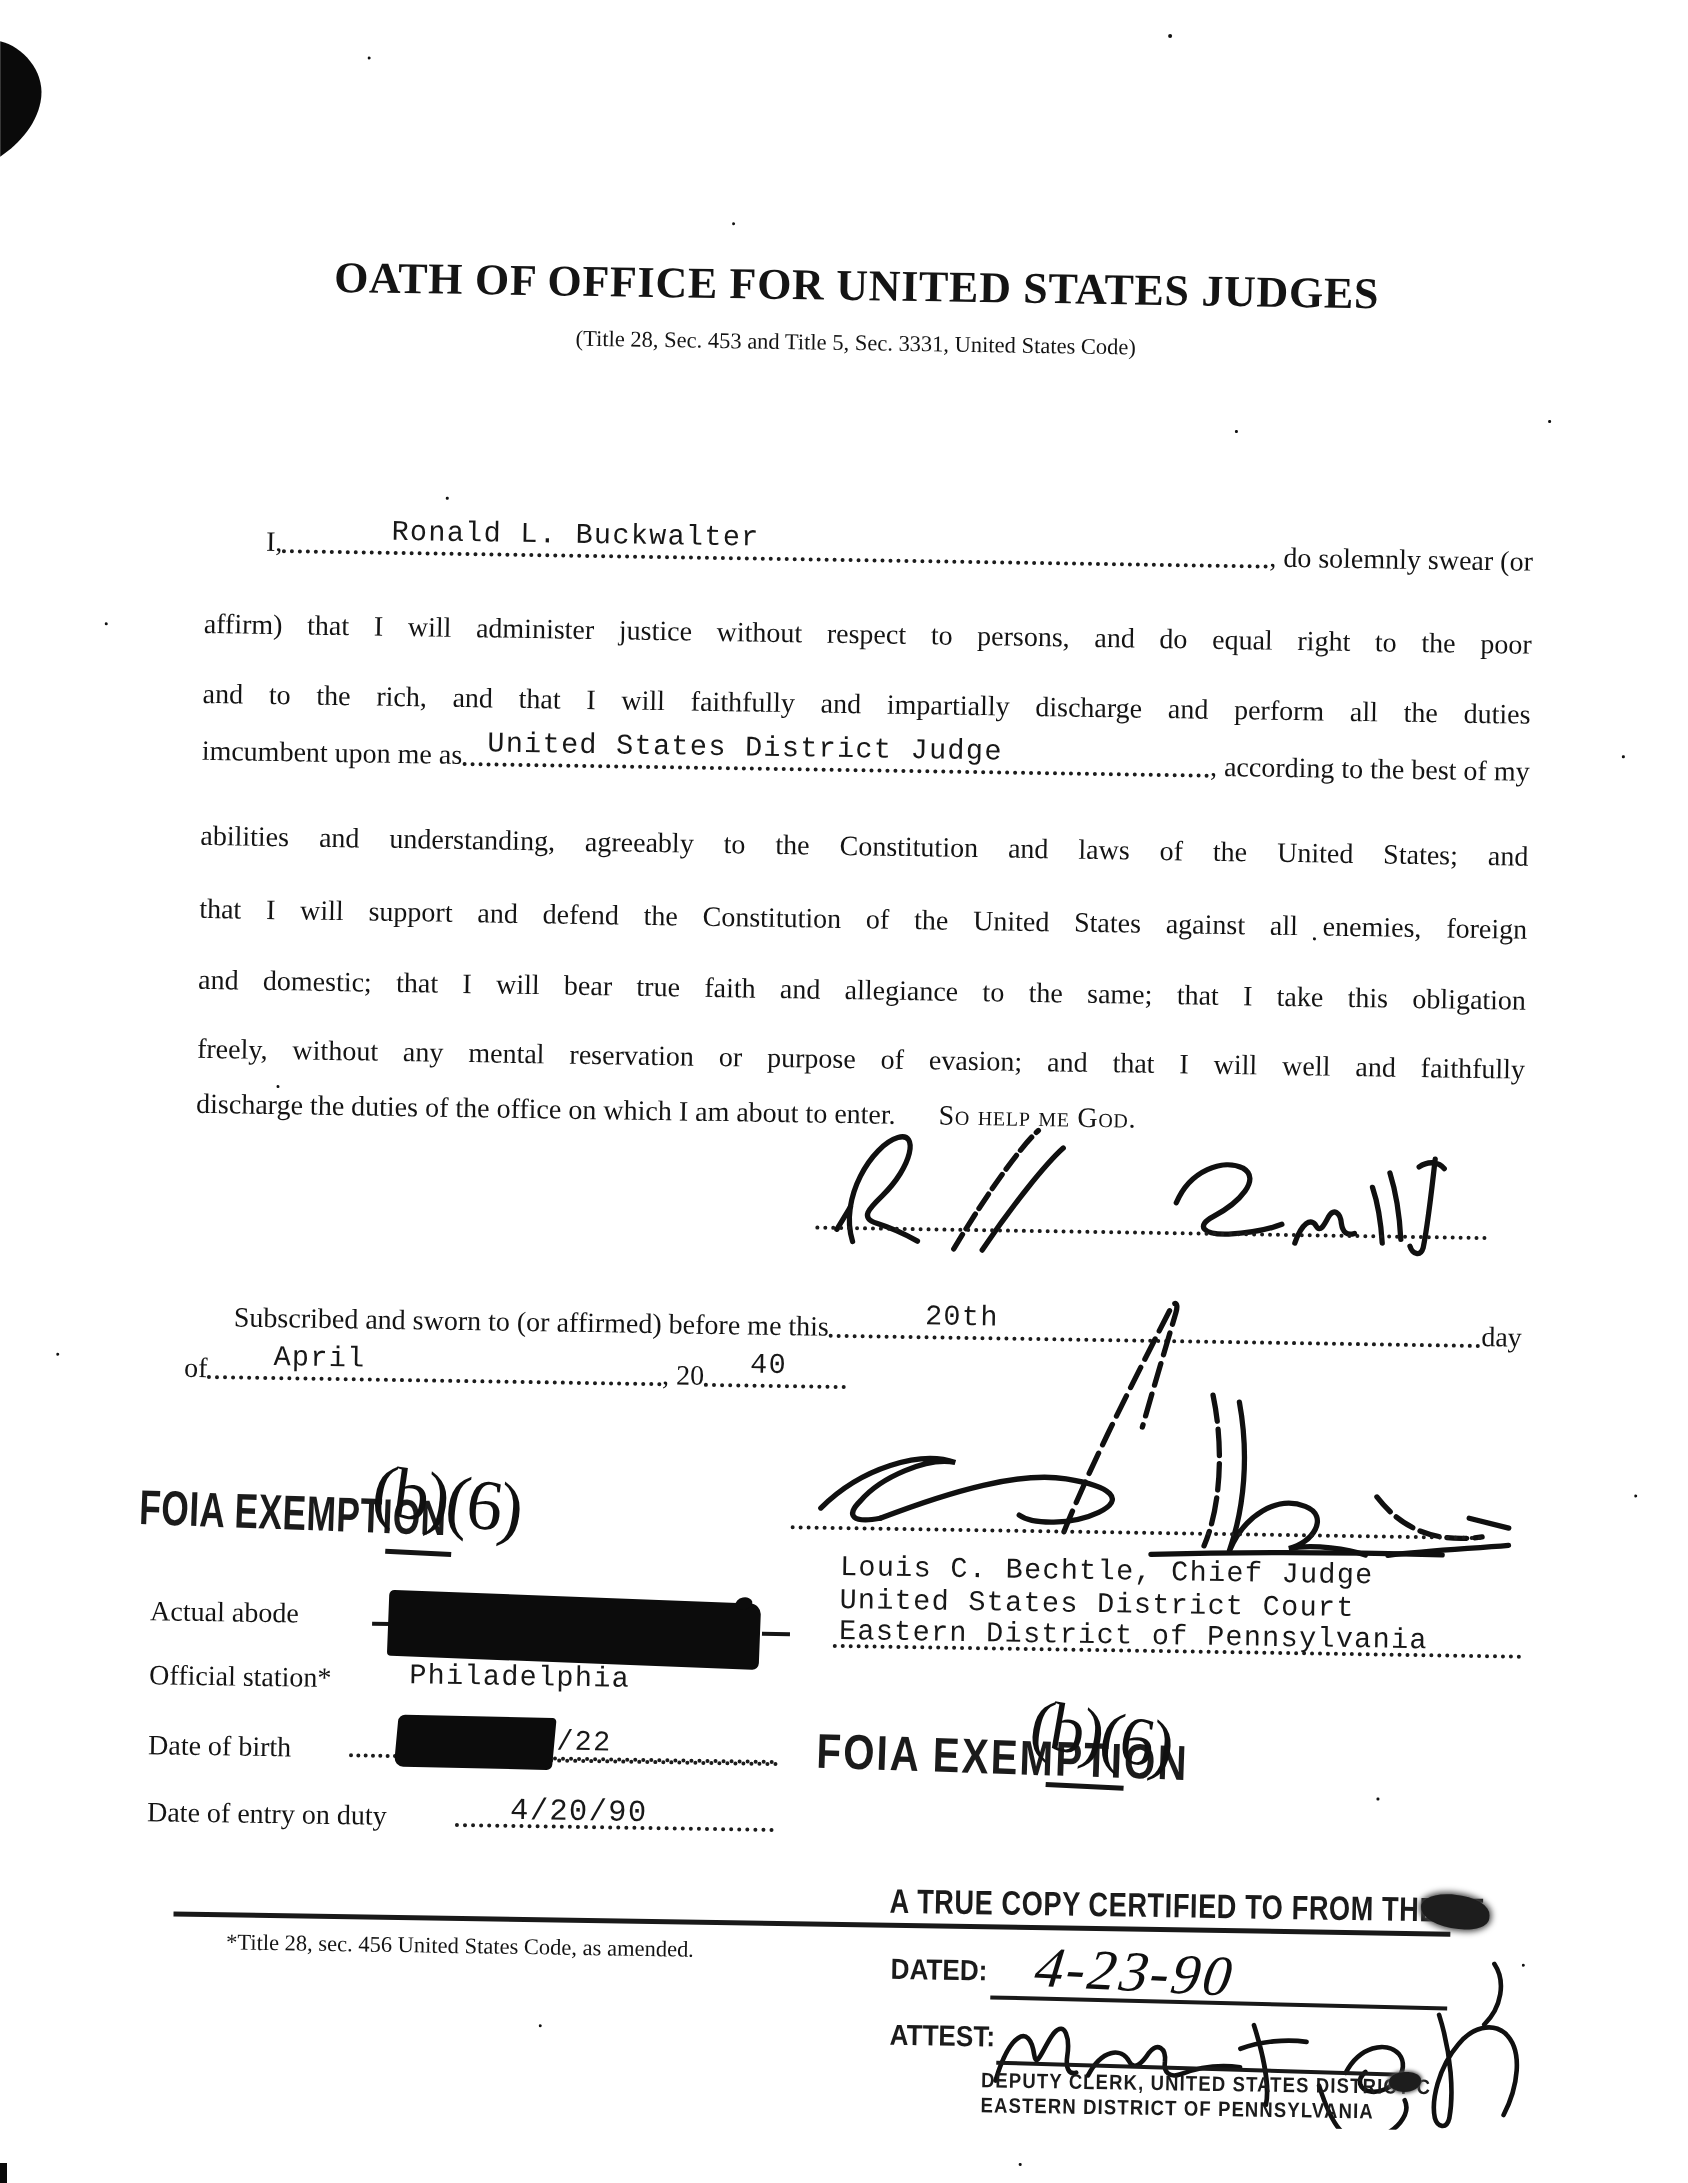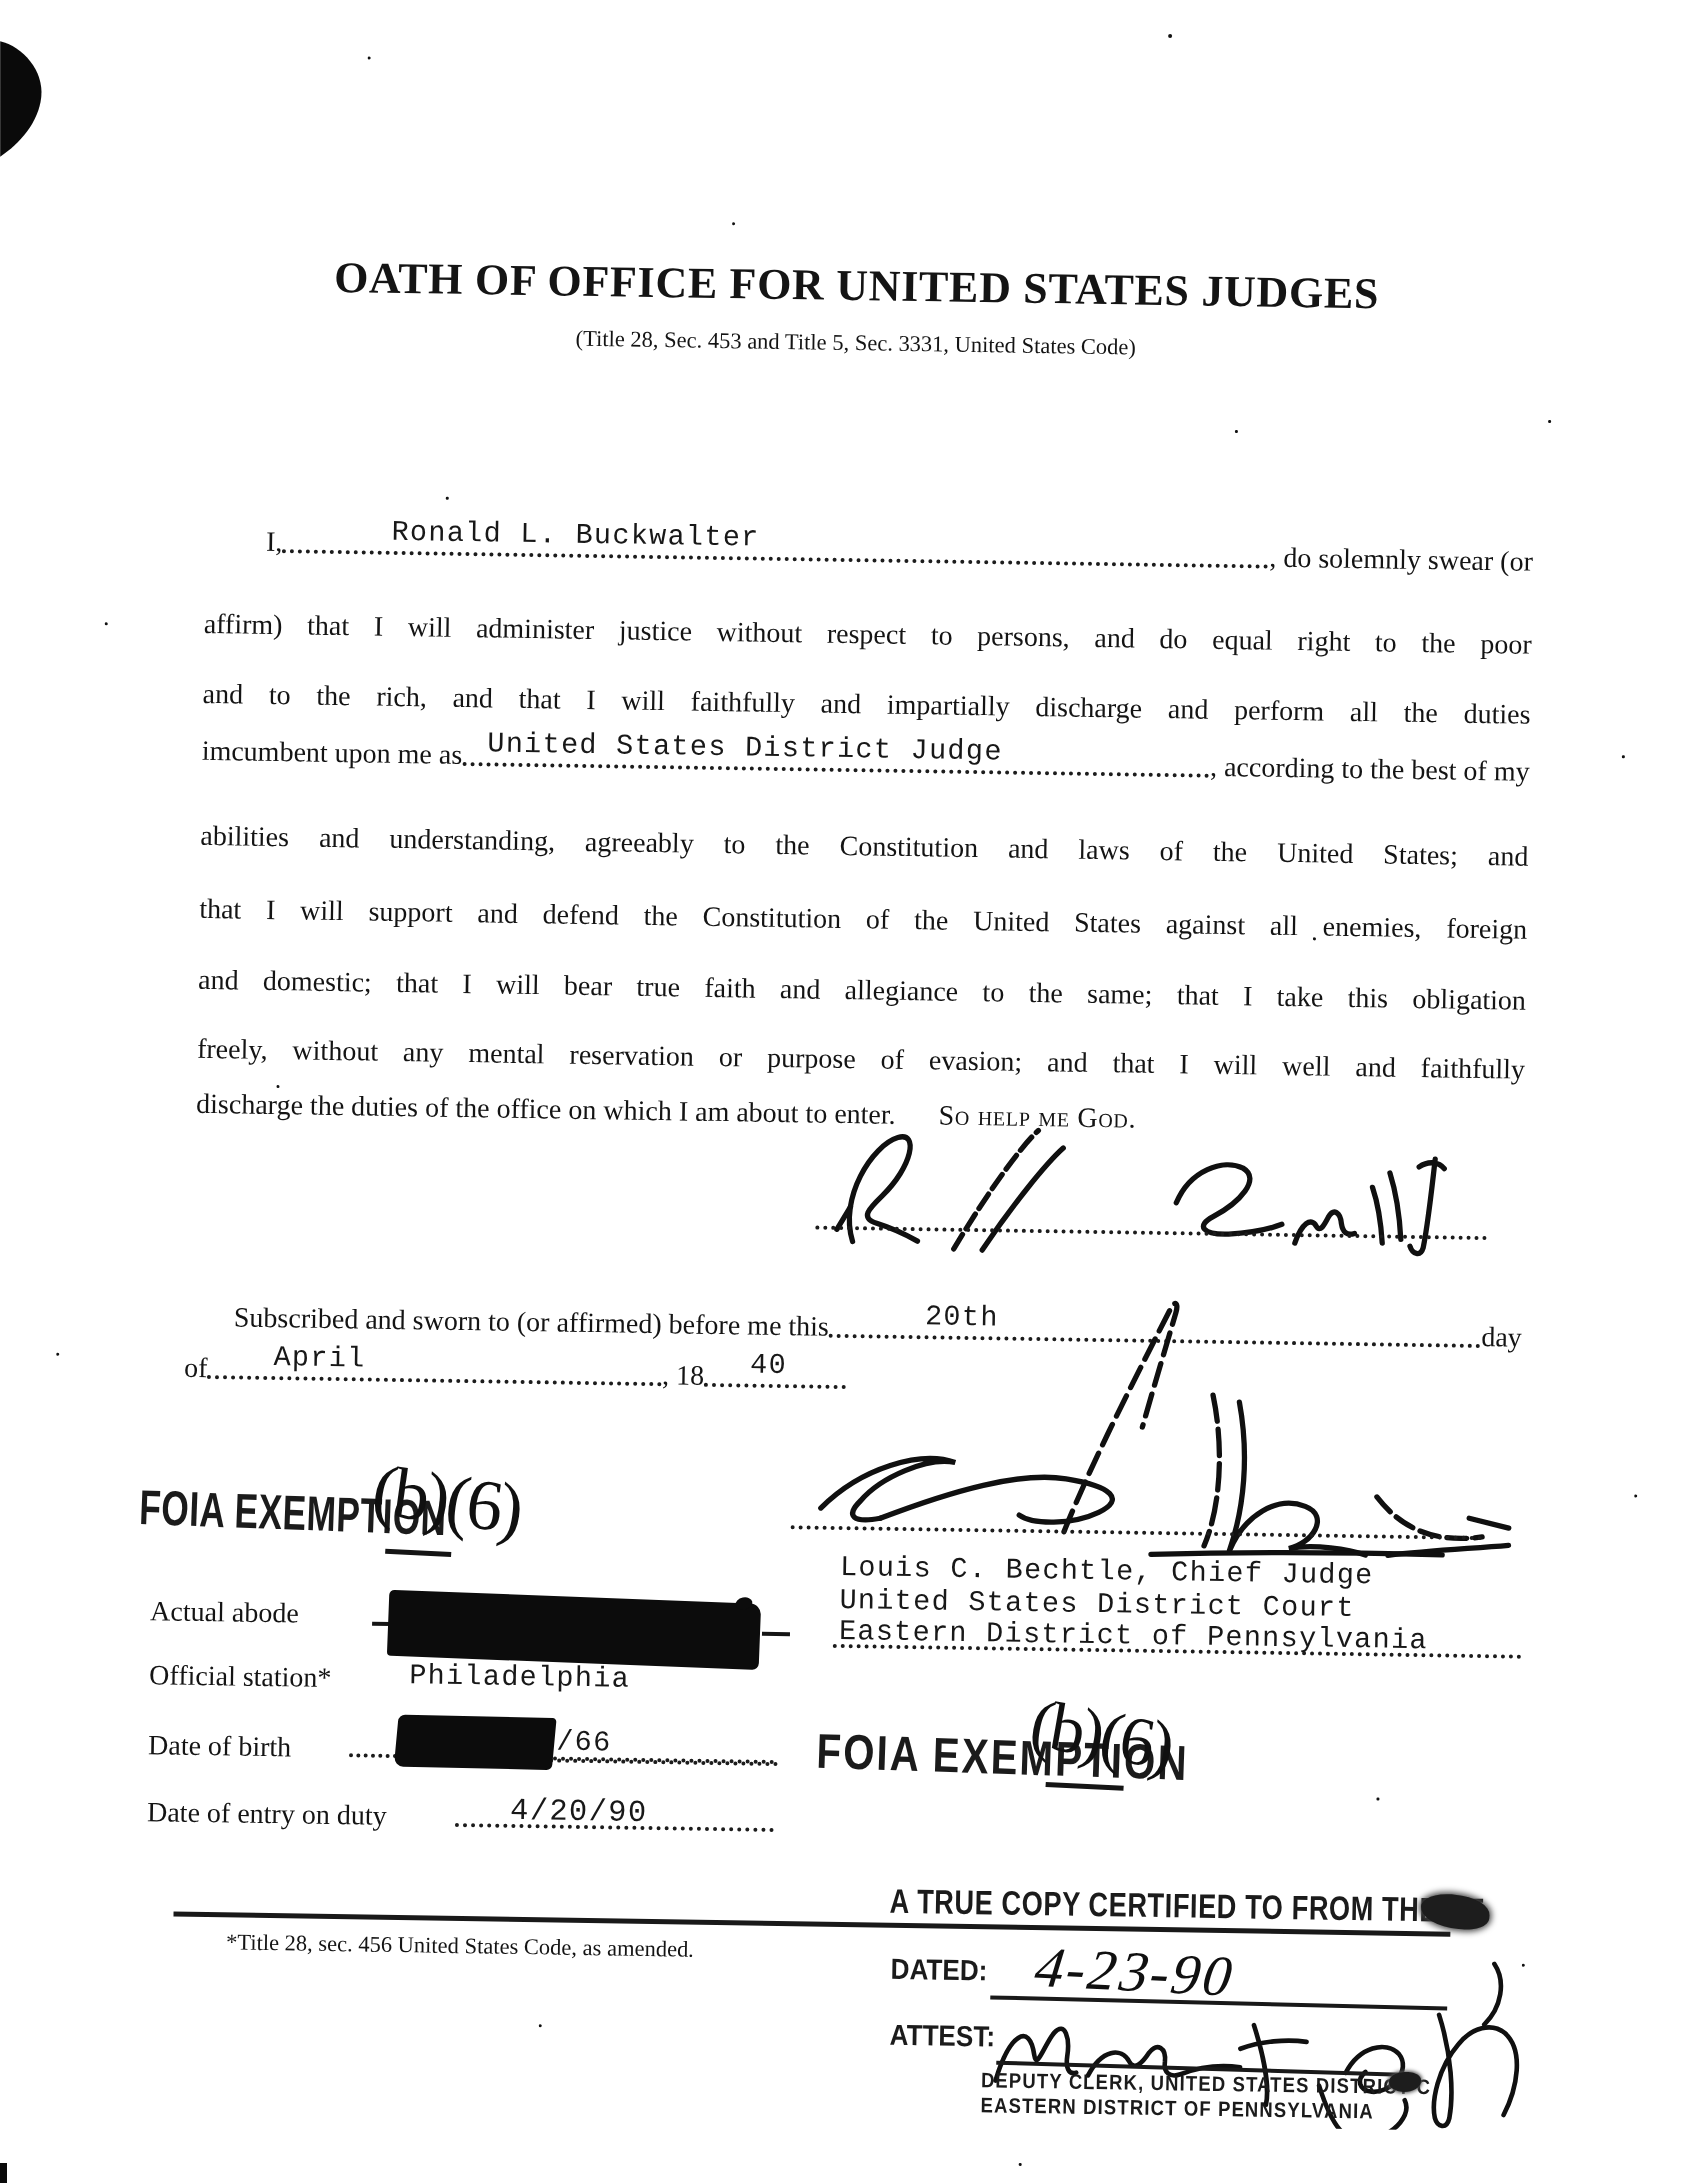--- a/index.html
+++ b/index.html
@@ -105,21 +105,21 @@
       <span class="leader">
         <span class="typed" style="left:96px">20th</span>
       </span>
       <span class="txt" style="margin-left:1px">day</span>
     </div>
     <div class="abs oline fline" style="left:189px;top:1361px;width:662px;">
       <span class="txt">of</span>
       <span class="leader">
         <span class="typed" style="left:66px">April</span>
       </span>
-      <span class="txt">, 18</span>
+      <span class="txt">, 20</span>
       <span class="leader" style="flex:0 0 142px;">
         <span class="typed" style="left:46px">40</span>
       </span>
     </div>
 
     <svg class="abs" style="left:788px;top:1290px" width="748" height="268" viewBox="0 0 1130 405" fill="none" stroke="#101010" stroke-width="8" stroke-linecap="round">
       <path d="M428,360 C470,250 540,110 585,18 C590,8 596,12 592,26 C580,70 560,140 544,200" stroke-dasharray="34 14"></path>
       <path d="M60,330 C120,268 210,240 262,258 C220,250 150,282 120,318 C96,342 110,352 150,344"></path>
       <path d="M150,344 C260,300 360,270 430,280 C500,290 520,310 480,330 C440,350 380,350 360,336"></path>
       <path d="M650,150 C668,230 664,320 640,378" stroke-dasharray="40 12"></path>
@@ -145,21 +145,21 @@
     <div class="abs redact" style="left:397px;top:1601px;width:372px;height:66px;transform:rotate(1.3deg);border-radius:5.3px 10.6px 6.6px 4px;"></div>
     <div class="abs" style="left:771px;top:1633px;width:28px;height:4px;background:#151515;"></div>
 
     <div class="abs lbl" style="left:159px;top:1670px">Official station*</div>
     <div class="abs mono" style="left:419px;top:1666px">Philadelphia</div>
     <div class="abs dots" style="left:408px;top:1763px;width:381px;"></div>
 
     <div class="abs lbl" style="left:159px;top:1740px">Date of birth</div>
     <div class="abs dots" style="left:360px;top:1761px;width:48px;"></div>
     <div class="abs redact" style="left:407px;top:1722px;width:158px;height:52px;transform:rotate(0.4deg) skewX(-4deg);border-radius:6.6px 4px 5.3px 9.3px;"></div>
-    <div class="abs mono" style="left:567px;top:1730px">/66</div>
+    <div class="abs mono" style="left:567px;top:1730px">/22</div>
     <div class="abs dots" style="left:564px;top:1761px;width:221px;"></div>
 
     <div class="abs stamp stamp2" style="left:828px;top:1723px">FOIA EXEMPTION</div>
     <div class="abs scrawl code2" style="left:1048px;top:1681px">(b)(6)</div>
     <div class="abs" style="left:1057px;top:1780px;width:78px;height:4.6px;background:#151515;transform:rotate(2deg);"></div>
 
     <div class="abs lbl" style="left:159px;top:1807px">Date of entry on duty</div>
     <div class="abs mono" style="left:522px;top:1799px;font-size:30.5px;">4/20/90</div>
     <div class="abs dots" style="left:467px;top:1829px;width:319px;"></div>
 

